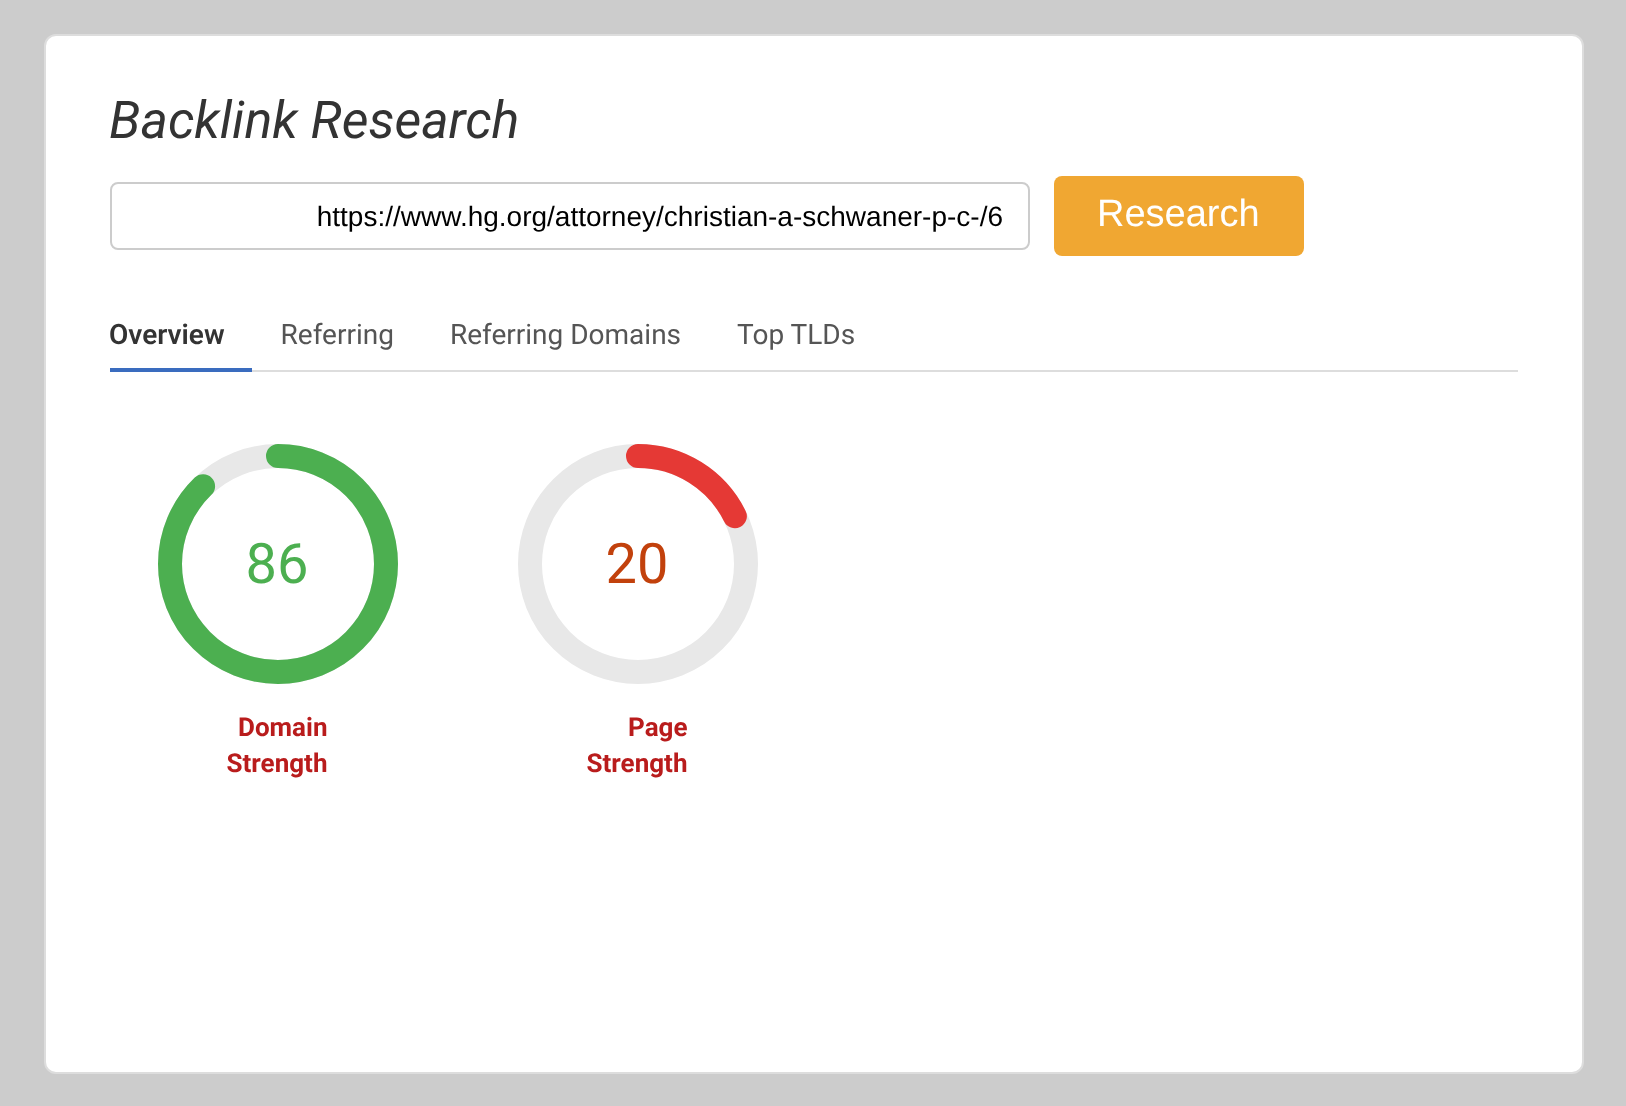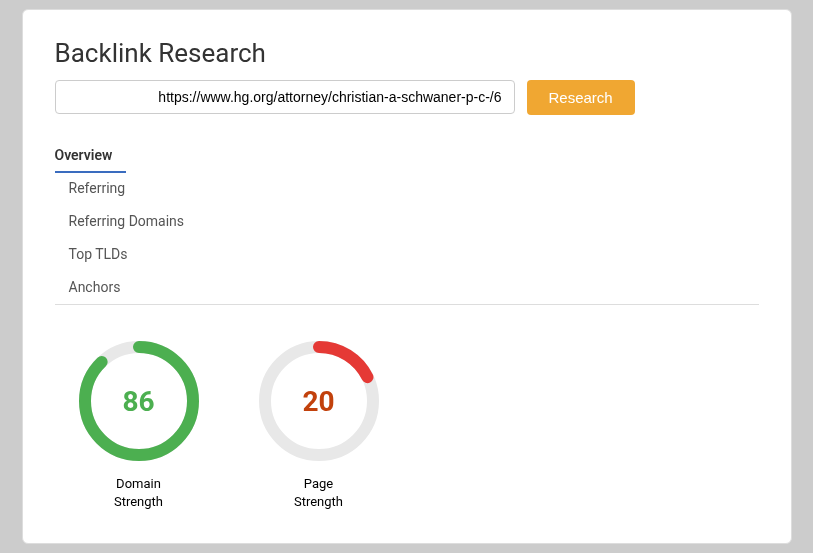--- a/index.html
+++ b/index.html
@@ -17,20 +17,21 @@
       border-radius: 6px;
       width: 770px;
       min-height: 520px;
       padding: 28px 32px 32px 32px;
     }
     .page-title {
       font-size: 26px;
       font-weight: 400;
       color: #333;
       margin-bottom: 12px;
+      font-style: italic;
     }
     .subtitle {
       font-size: 14px;
       color: #555;
       margin-bottom: 16px;
     }
     .search-row {
       display: flex;
       align-items: center;
       gap: 12px;
@@ -46,31 +47,30 @@
       outline: none;
       max-width: 460px;
       text-align: right;
     }
     .research-btn {
       background: #f0a732;
       color: #fff;
       border: none;
       border-radius: 4px;
       padding: 9px 22px;
-      font-size: 15px;
+      font-size: 19px;
       cursor: pointer;
       font-weight: 500;
     }
     .tabs {
       display: flex;
-      align-items: flex-start;
+      align-items: center;
       border-bottom: 1px solid #ddd;
       margin-bottom: 36px;
       gap: 0;
-      flex-direction: column;
     }
     .tab {
       padding: 8px 14px;
       font-size: 14px;
       color: #555;
       cursor: pointer;
       border-bottom: 2px solid transparent;
       margin-bottom: -1px;
       white-space: nowrap;
     }
@@ -126,49 +126,48 @@
       stroke-linecap: round;
       stroke-dasharray: 283;
       stroke-dashoffset: 233;
     }
     .circle-value {
       position: absolute;
       top: 50%;
       left: 50%;
       transform: translate(-50%, -50%);
       font-size: 28px;
-      font-weight: 700;
+      font-weight: 400;
     }
     .circle-value.green { color: #4caf50; }
     .circle-value.red { color: #c2410c; text-align: right; }
     .metric-label {
       font-size: 13px;
-      color: #000000;
-      text-align: center;
-      font-weight: 400;
+      color: #b91c1c;
+      text-align: right;
+      font-weight: 700;
       line-height: 1.4;
     }
   </style>
 </head>
 <body>
 
 <div class="card">
   <h1 class="page-title">Backlink Research</h1>
 
   <div class="search-row">
     <input class="url-input" type="text" value="https://www.hg.org/attorney/christian-a-schwaner-p-c-/6" style="">
     <button class="research-btn">Research</button>
   </div>
 
   <div class="tabs">
     <div class="tab active">Overview</div>
     <div class="tab">Referring</div>
     <div class="tab">Referring Domains</div>
     <div class="tab">Top TLDs</div>
-    <div class="tab">Anchors</div>
   </div>
 
   <div class="metrics-row">
 
     <div class="metric-item">
       <div class="circle-container">
         <svg viewBox="0 0 100 100">
           <circle class="circle-bg" cx="50" cy="50" r="45"></circle>
           <circle class="circle-green" cx="50" cy="50" r="45"></circle>
         </svg>

